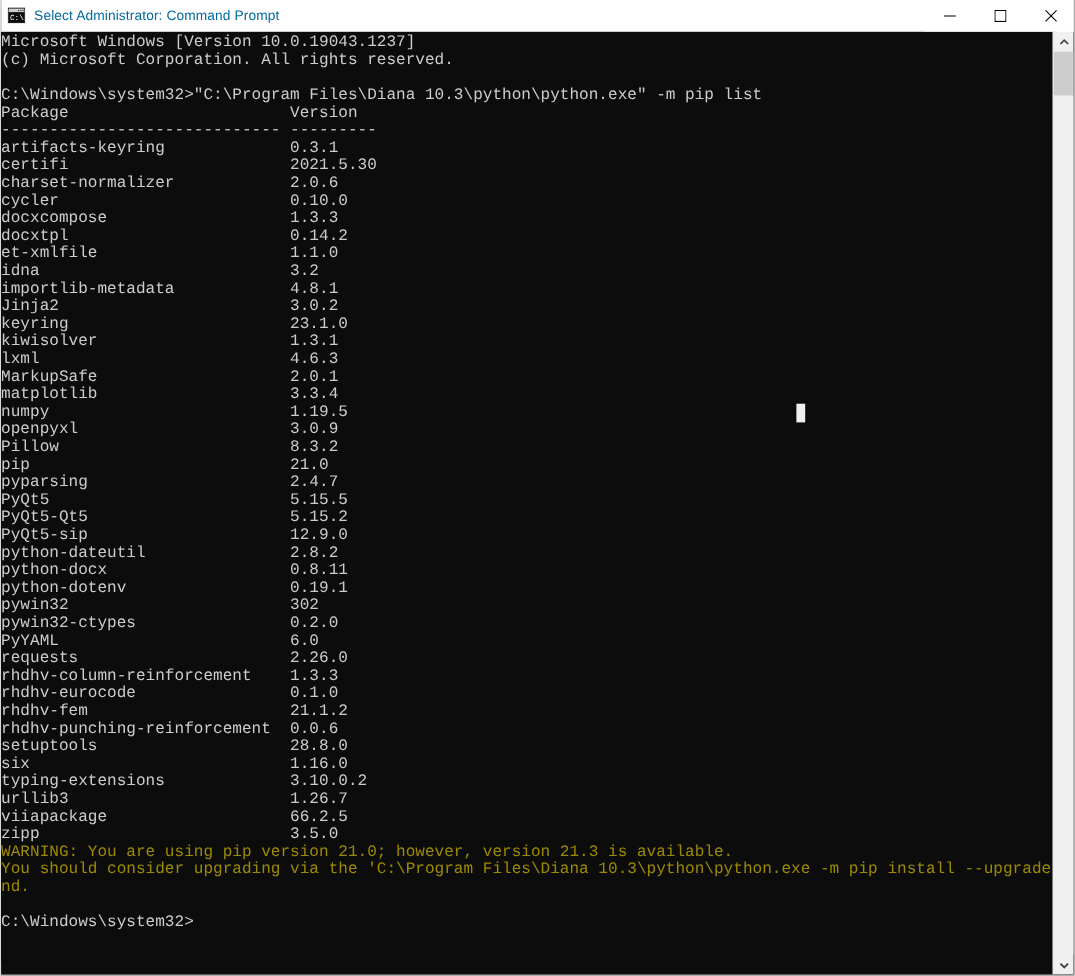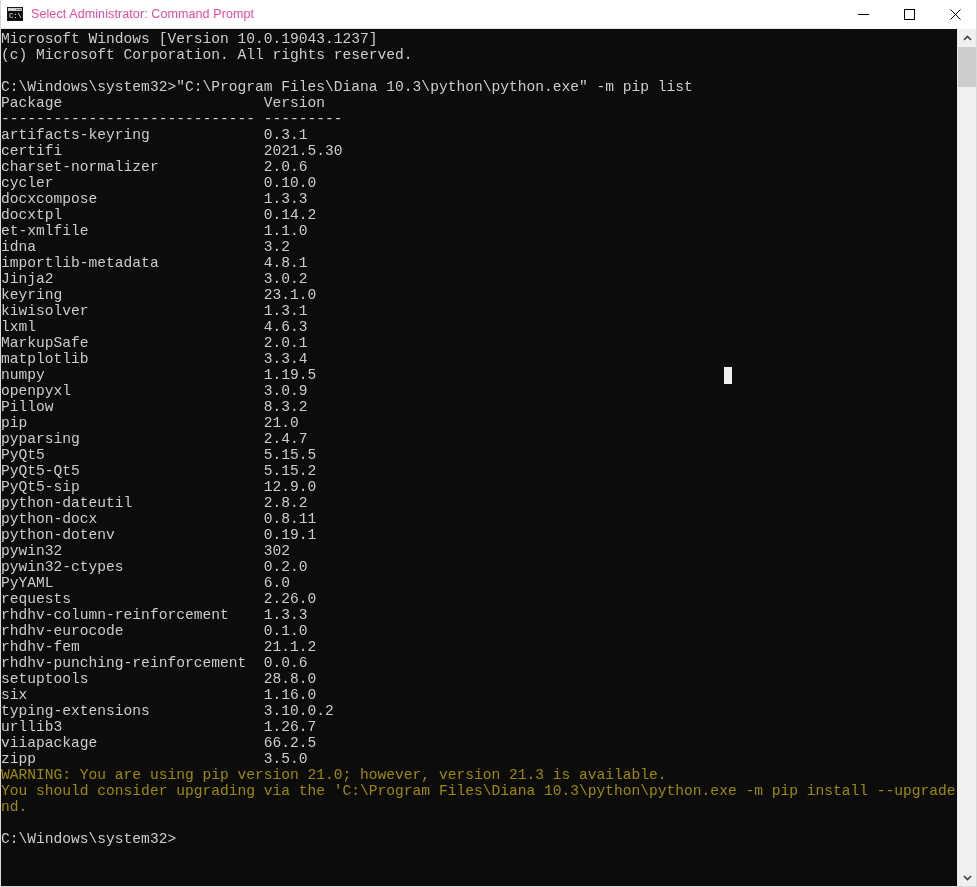--- a/index.html
+++ b/index.html
@@ -41,21 +41,21 @@
     width: 16px;
     height: 16px;
     margin-left: 6px;
     margin-right: 8px;
     flex: 0 0 auto;
     position: relative;
   }
   #title-text {
     font-family: "Liberation Sans", sans-serif;
     font-size: 12.5px;
-    color: #ec4899;
+    color: #0369a1;
     white-space: nowrap;
     letter-spacing: 0.1px;
   }
   #win-buttons {
     margin-left: auto;
     display: flex;
     height: 29px;
   }
   .win-btn {
     width: 46px;

